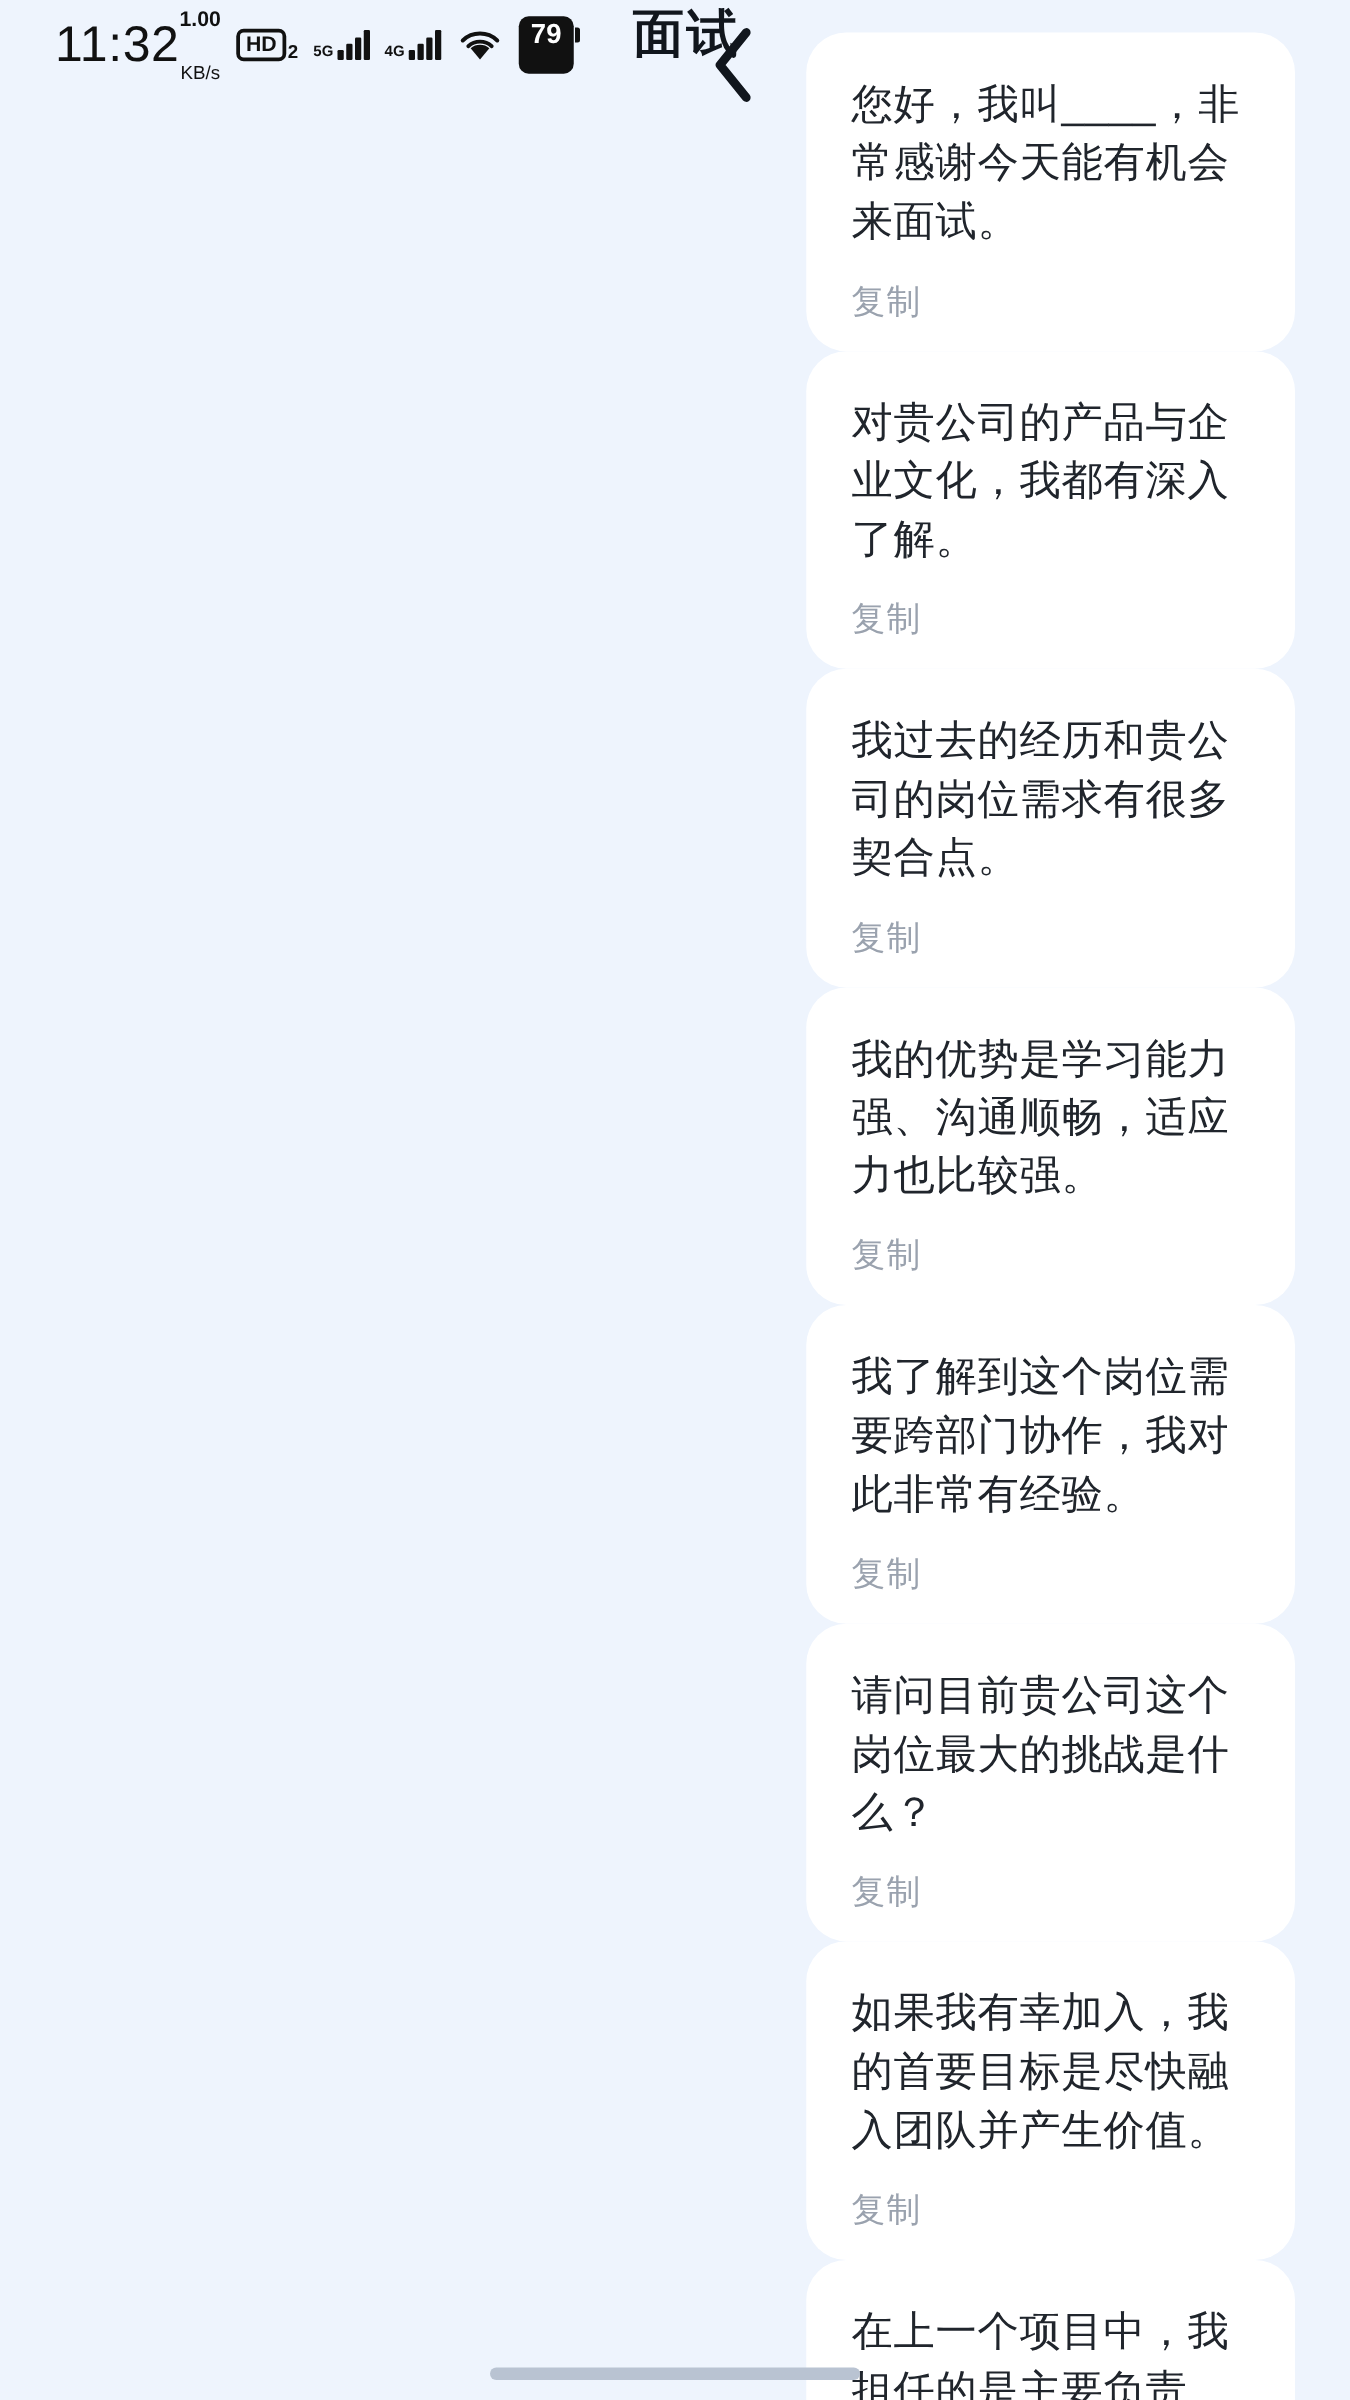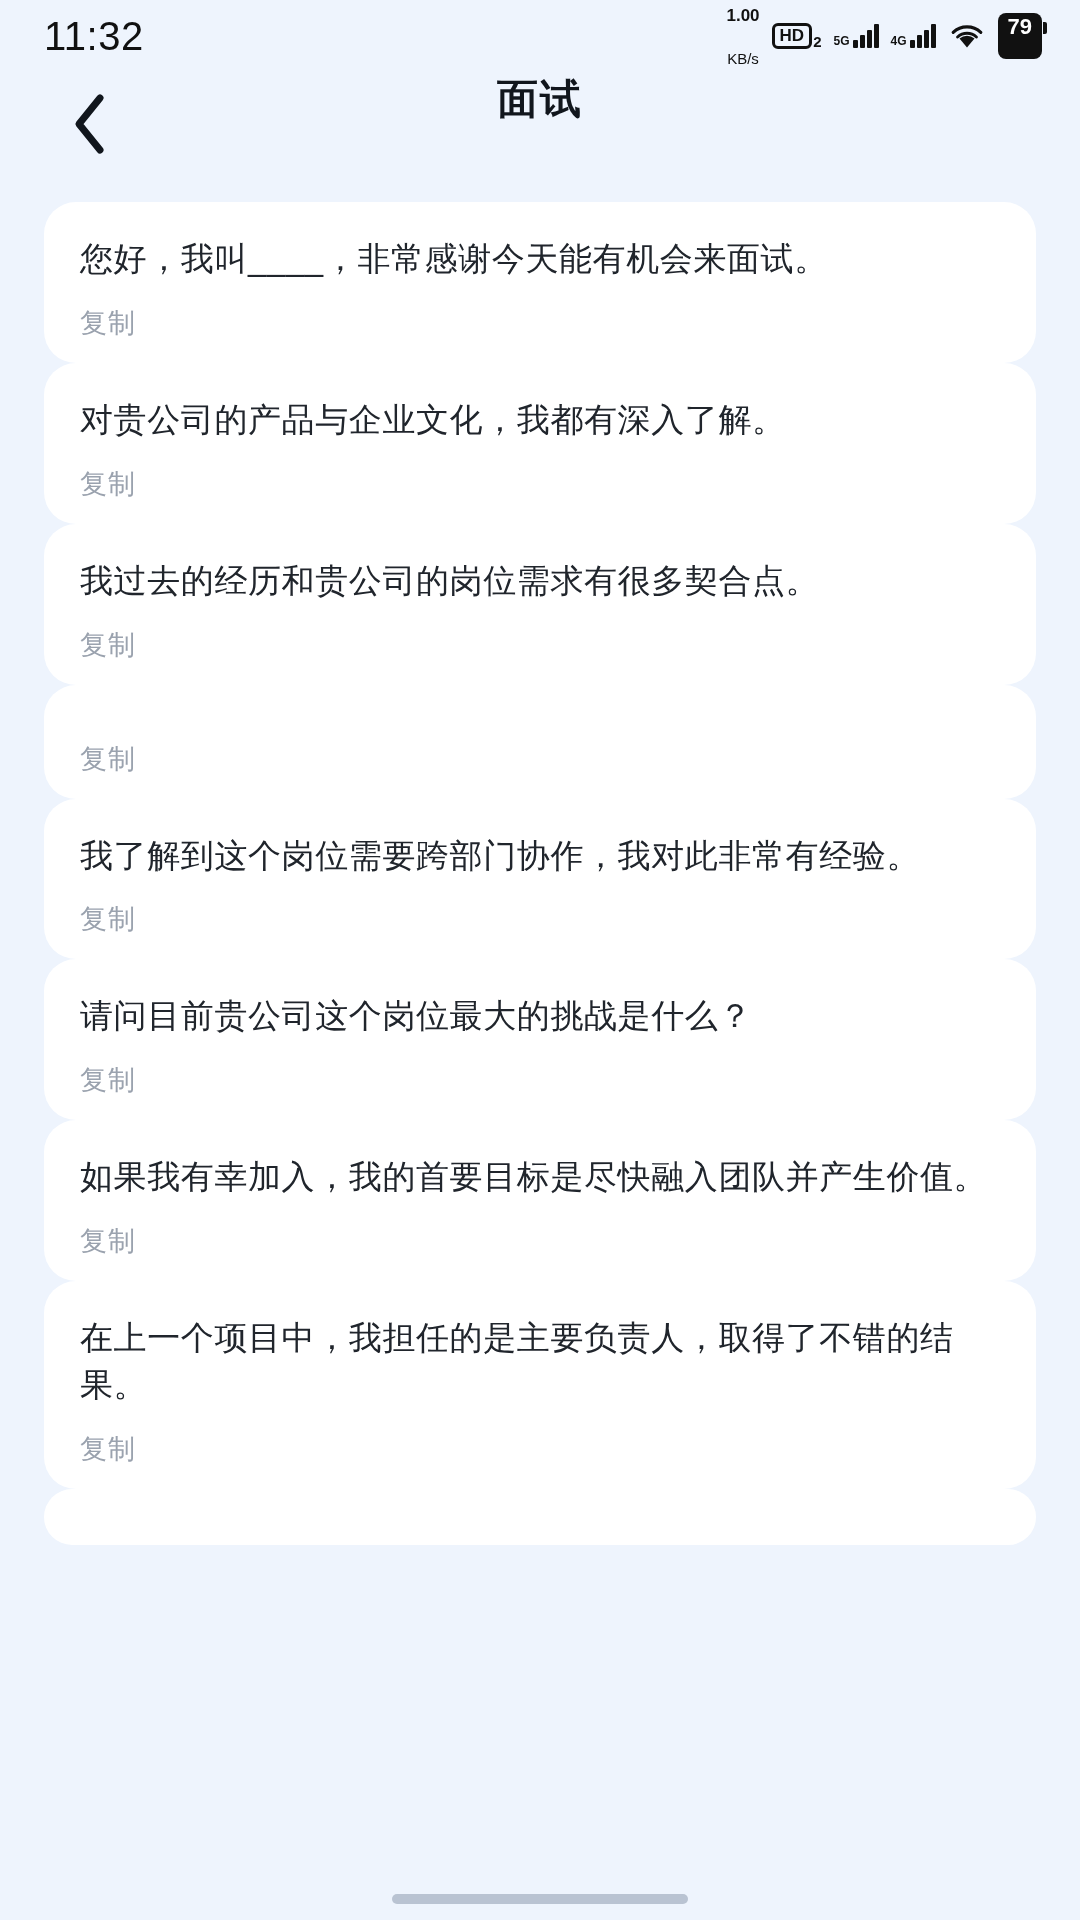--- a/index.html
+++ b/index.html
@@ -9,21 +9,21 @@
     background: #eef4fd;
     font-family: "Liberation Sans", "DejaVu Sans", sans-serif;
     overflow: hidden;
   }
   .screen {
     position: relative;
     width: 1080px;
     height: 1920px;
     background: #eef4fd;
     display: flex;
-    flex-direction: column;
+    flex-direction: row;
   }
 
   
   .status-bar {
     height: 72px;
     flex: 0 0 72px;
     display: flex;
     align-items: center;
     justify-content: space-between;
     padding: 0 38px 0 44px;
@@ -239,20 +239,21 @@
       <div class="card-text">对贵公司的产品与企业文化，我都有深入了解。</div>
       <div class="copy-btn">复制</div>
     </div>
 
     <div class="card">
       <div class="card-text">我过去的经历和贵公司的岗位需求有很多契合点。</div>
       <div class="copy-btn">复制</div>
     </div>
 
     <div class="card">
+      <div class="card-text">我的优势是学习能力强、沟通顺畅，适应力也比较强。</div>
       <div class="copy-btn">复制</div>
     </div>
 
     <div class="card">
       <div class="card-text">我了解到这个岗位需要跨部门协作，我对此非常有经验。</div>
       <div class="copy-btn">复制</div>
     </div>
 
     <div class="card">
       <div class="card-text">请问目前贵公司这个岗位最大的挑战是什么？</div>

